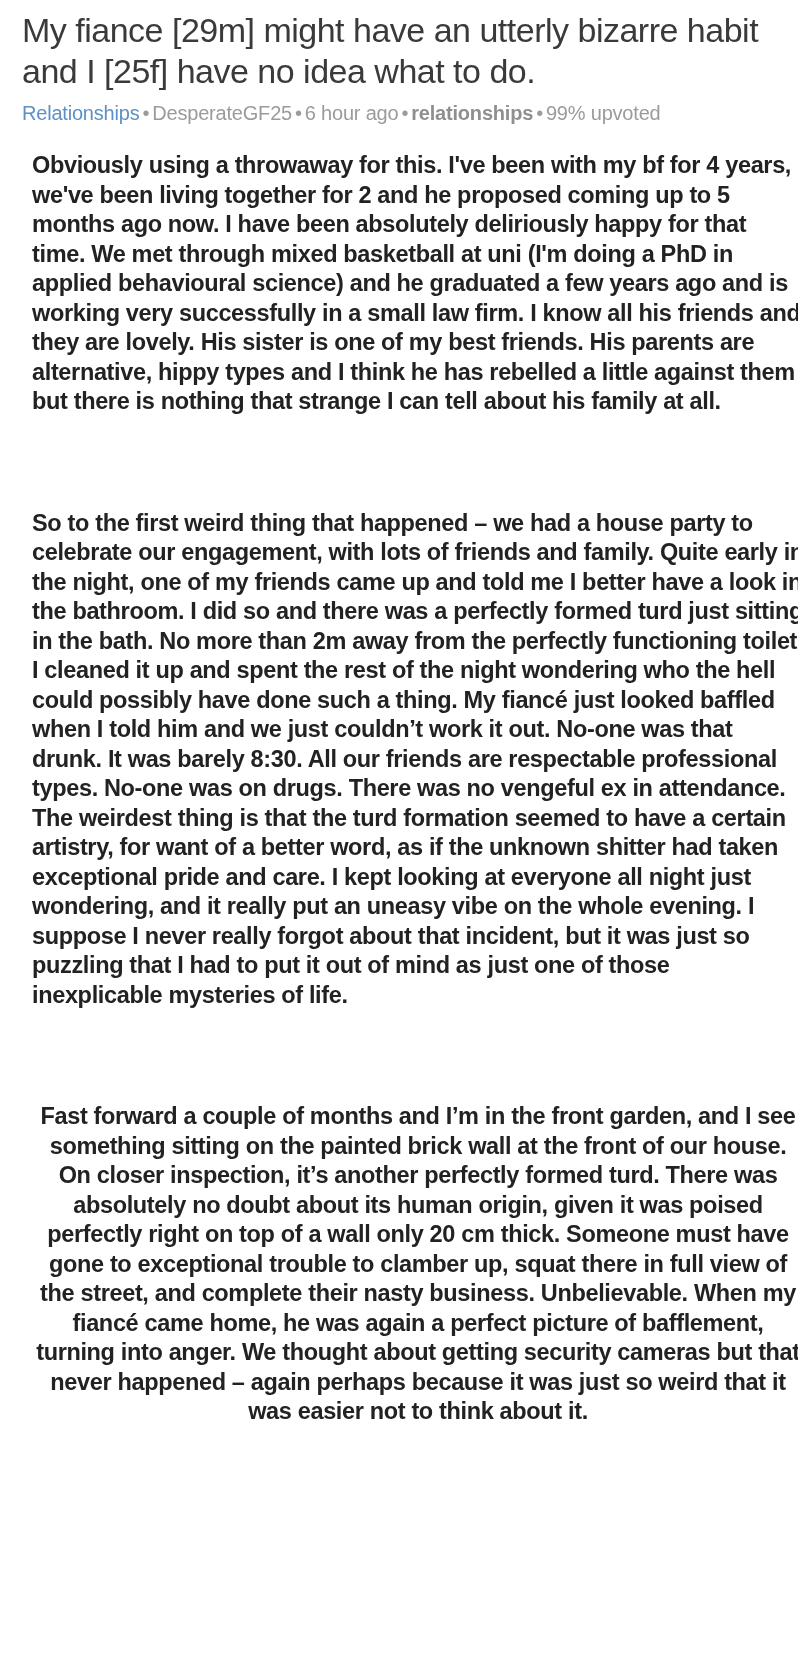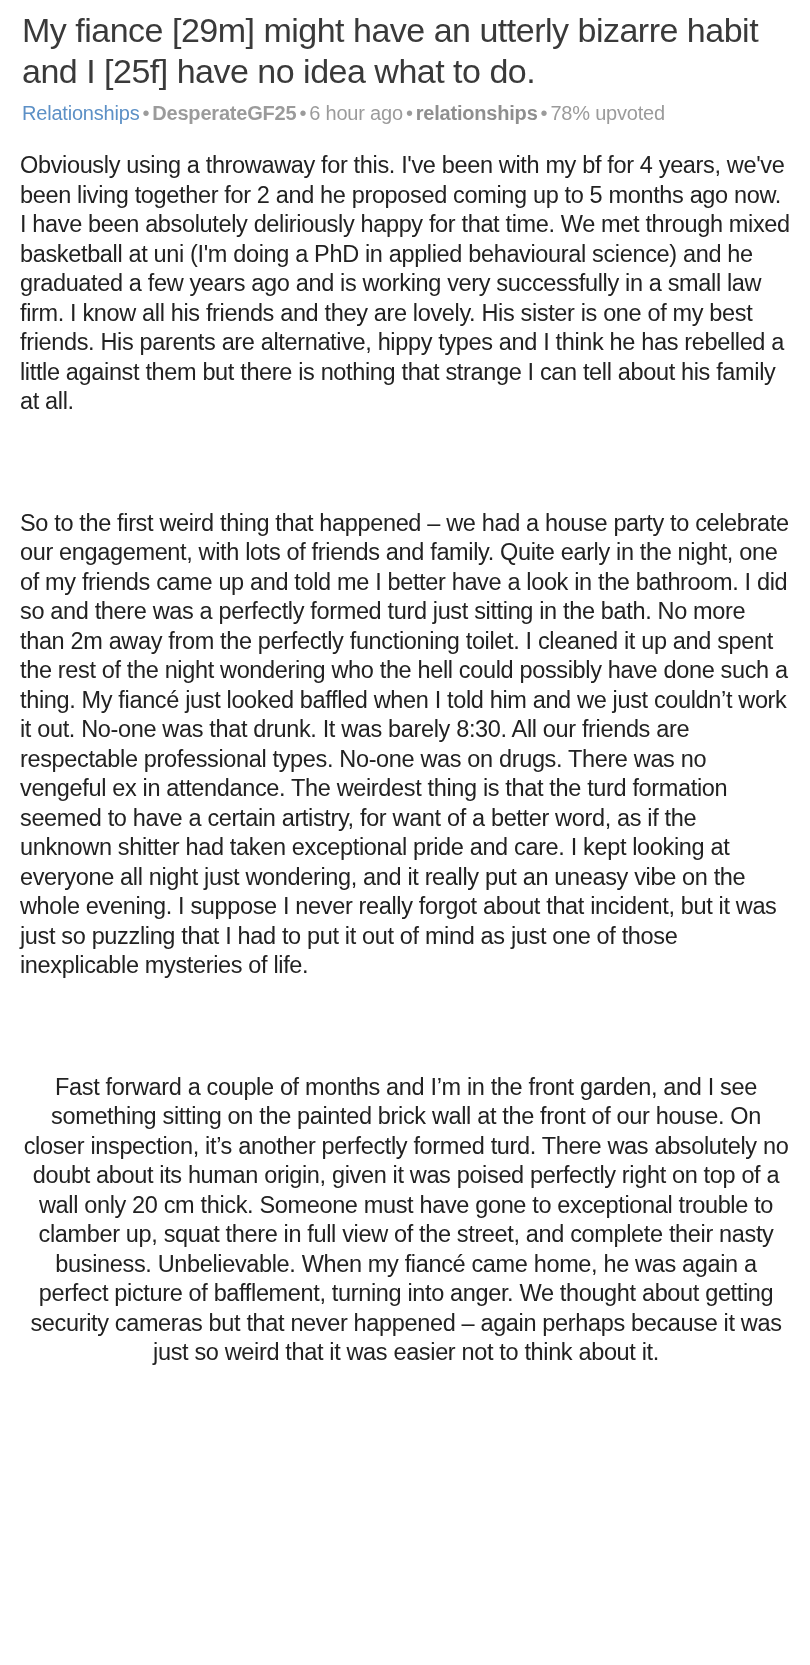--- a/index.html
+++ b/index.html
@@ -36,28 +36,28 @@
     text-decoration: none;
     cursor: pointer;
   }
   .post-meta .subreddit-name {
     font-weight: 700;
     color: #8f8f8f;
     cursor: pointer;
   }
   .post-meta .author-link {
     cursor: pointer;
-    font-weight: bold;
   }
   .post-meta .sep {
     color: #9b9b9b;
     padding: 0 3px;
   }
   .post-body {
-    padding: 26px 20px 0 20px;
+    padding: 26px 20px 0 32px;
+    font-weight: bold;
   }
   .post-body p {
     width: 772px;
     font-size: 23.5px;
     line-height: 29.5px;
     letter-spacing: -0.35px;
     color: #222222;
     margin: 0 0 92px 0;
   }
   .post-body p:last-child {
@@ -67,21 +67,21 @@
 </style>
 </head>
 <body>
 
 <div class="page">
 
   <div class="post-header">
     <h1 class="post-title">My fiance [29m] might have an utterly bizarre habit and I [25f] have no idea what to do.</h1>
 
     <div class="post-meta">
-      <span class="flair-link">Relationships</span><span class="sep">•</span><span class="author-link">DesperateGF25</span><span class="sep">•</span><span>6 hour ago</span><span class="sep">•</span><span class="subreddit-name">relationships</span><span class="sep">•</span><span>78% upvoted</span>
+      <span class="flair-link">Relationships</span><span class="sep">•</span><span class="author-link">DesperateGF25</span><span class="sep">•</span><span>6 hour ago</span><span class="sep">•</span><span class="subreddit-name">relationships</span><span class="sep">•</span><span>99% upvoted</span>
     </div>
   </div>
 
   <div class="post-body">
     <p>Obviously using a throwaway for this. I've been with my bf for 4 years, we've been living together for 2 and he proposed coming up to 5 months ago now. I have been absolutely deliriously happy for that time. We met through mixed basketball at uni (I'm doing a PhD in applied behavioural science) and he graduated a few years ago and is working very successfully in a small law firm. I know all his friends and they are lovely. His sister is one of my best friends. His parents are alternative, hippy types and I think he has rebelled a little against them but there is nothing that strange I can tell about his family at all.</p>
     <p>So to the first weird thing that happened – we had a house party to celebrate our engagement, with lots of friends and family. Quite early in the night, one of my friends came up and told me I better have a look in the bathroom. I did so and there was a perfectly formed turd just sitting in the bath. No more than 2m away from the perfectly functioning toilet. I cleaned it up and spent the rest of the night wondering who the hell could possibly have done such a thing. My fiancé just looked baffled when I told him and we just couldn’t work it out. No-one was that drunk. It was barely 8:30. All our friends are respectable professional types. No-one was on drugs. There was no vengeful ex in attendance. The weirdest thing is that the turd formation seemed to have a certain artistry, for want of a better word, as if the unknown shitter had taken exceptional pride and care. I kept looking at everyone all night just wondering, and it really put an uneasy vibe on the whole evening. I suppose I never really forgot about that incident, but it was just so puzzling that I had to put it out of mind as just one of those inexplicable mysteries of life.</p>
     <p>Fast forward a couple of months and I’m in the front garden, and I see something sitting on the painted brick wall at the front of our house. On closer inspection, it’s another perfectly formed turd. There was absolutely no doubt about its human origin, given it was poised perfectly right on top of a wall only 20 cm thick. Someone must have gone to exceptional trouble to clamber up, squat there in full view of the street, and complete their nasty business. Unbelievable. When my fiancé came home, he was again a perfect picture of bafflement, turning into anger. We thought about getting security cameras but that never happened – again perhaps because it was just so weird that it was easier not to think about it.</p>
   </div>
 
 </div>

